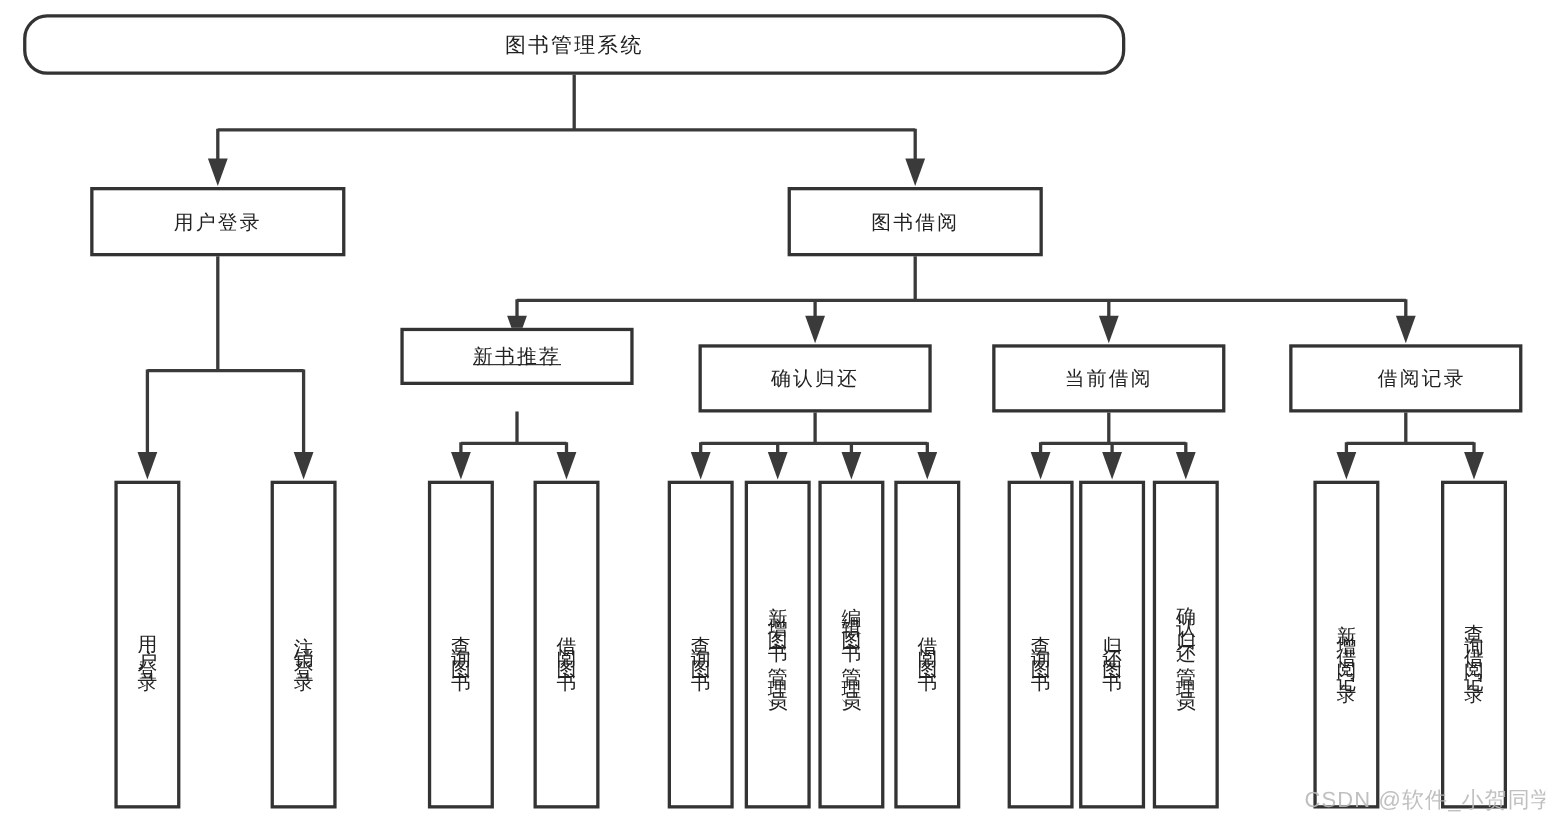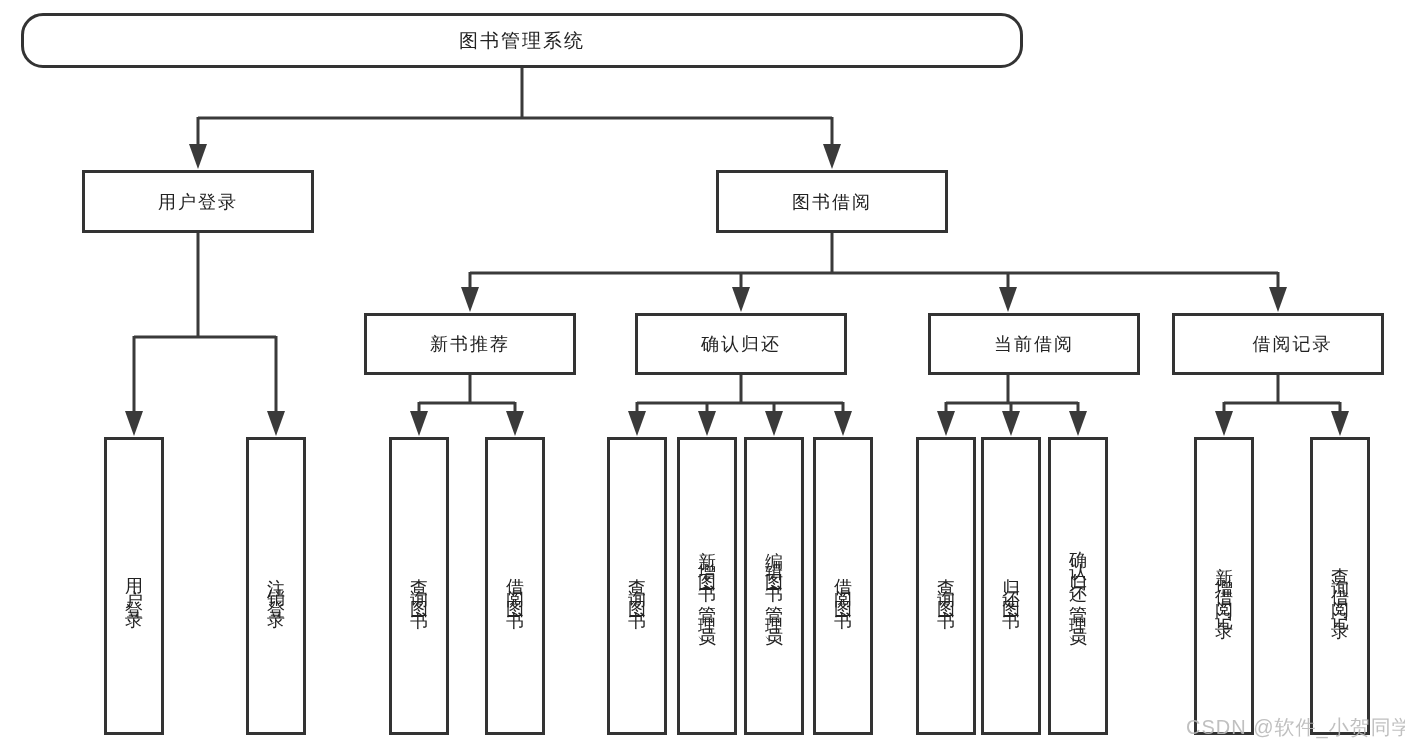--- a/index.html
+++ b/index.html
@@ -53,23 +53,23 @@
     width: 60px;
     writing-mode: vertical-rl;
     font-size: 18px;
     letter-spacing: 11px;
     line-height: 1;
   }
   
   .b-root      { left: 21px;   top: 13px;  width: 1002px; height: 55px; font-size: 19px; border-radius: 22px; }
   .b-userlogin { left: 82px;   top: 170px; width: 232px;  height: 63px; }
   .b-bookmgmt  { left: 716px;  top: 170px; width: 232px;  height: 63px; }
-  .b-recommend { left: 364px;  top: 313px; width: 212px;  height: 62px; }
+  .b-recommend { left: 364px;  top: 298px; width: 212px;  height: 52px; text-decoration: underline; }
   .b-borrow    { left: 635px;  top: 313px; width: 212px;  height: 62px; }
-  .b-current   { left: 902px;  top: 313px; width: 212px;  height: 62px; margin-left: 26px; }
+  .b-current   { left: 902px;  top: 313px; width: 212px;  height: 62px; }
   .b-records   { left: 1172px; top: 313px; width: 212px;  height: 62px; padding-left: 29px; }
   
   .v-1  { left: 104px; }
   .v-2  { left: 246px; }
   .v-3  { left: 389px; }
   .v-4  { left: 485px; }
   .v-5  { left: 607px; }
   .v-6  { left: 677px; }
   .v-7  { left: 744px; }
   .v-8  { left: 813px; }

